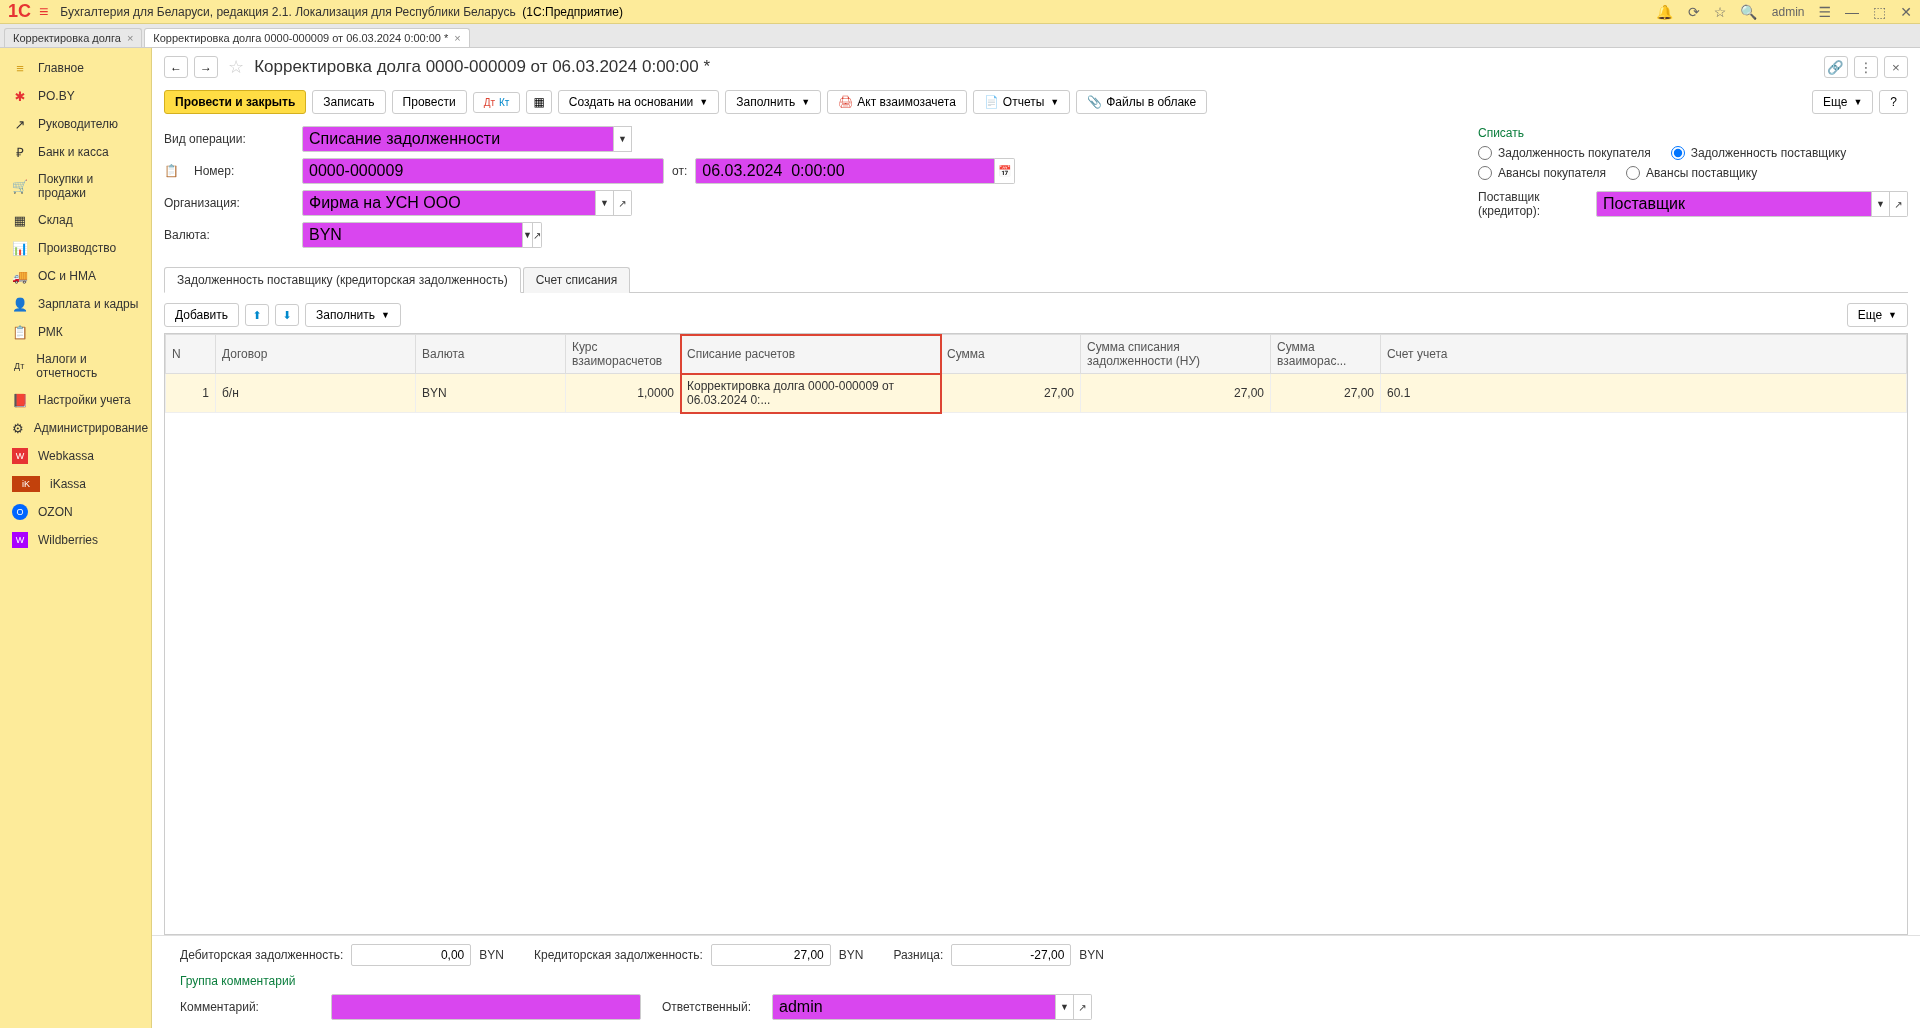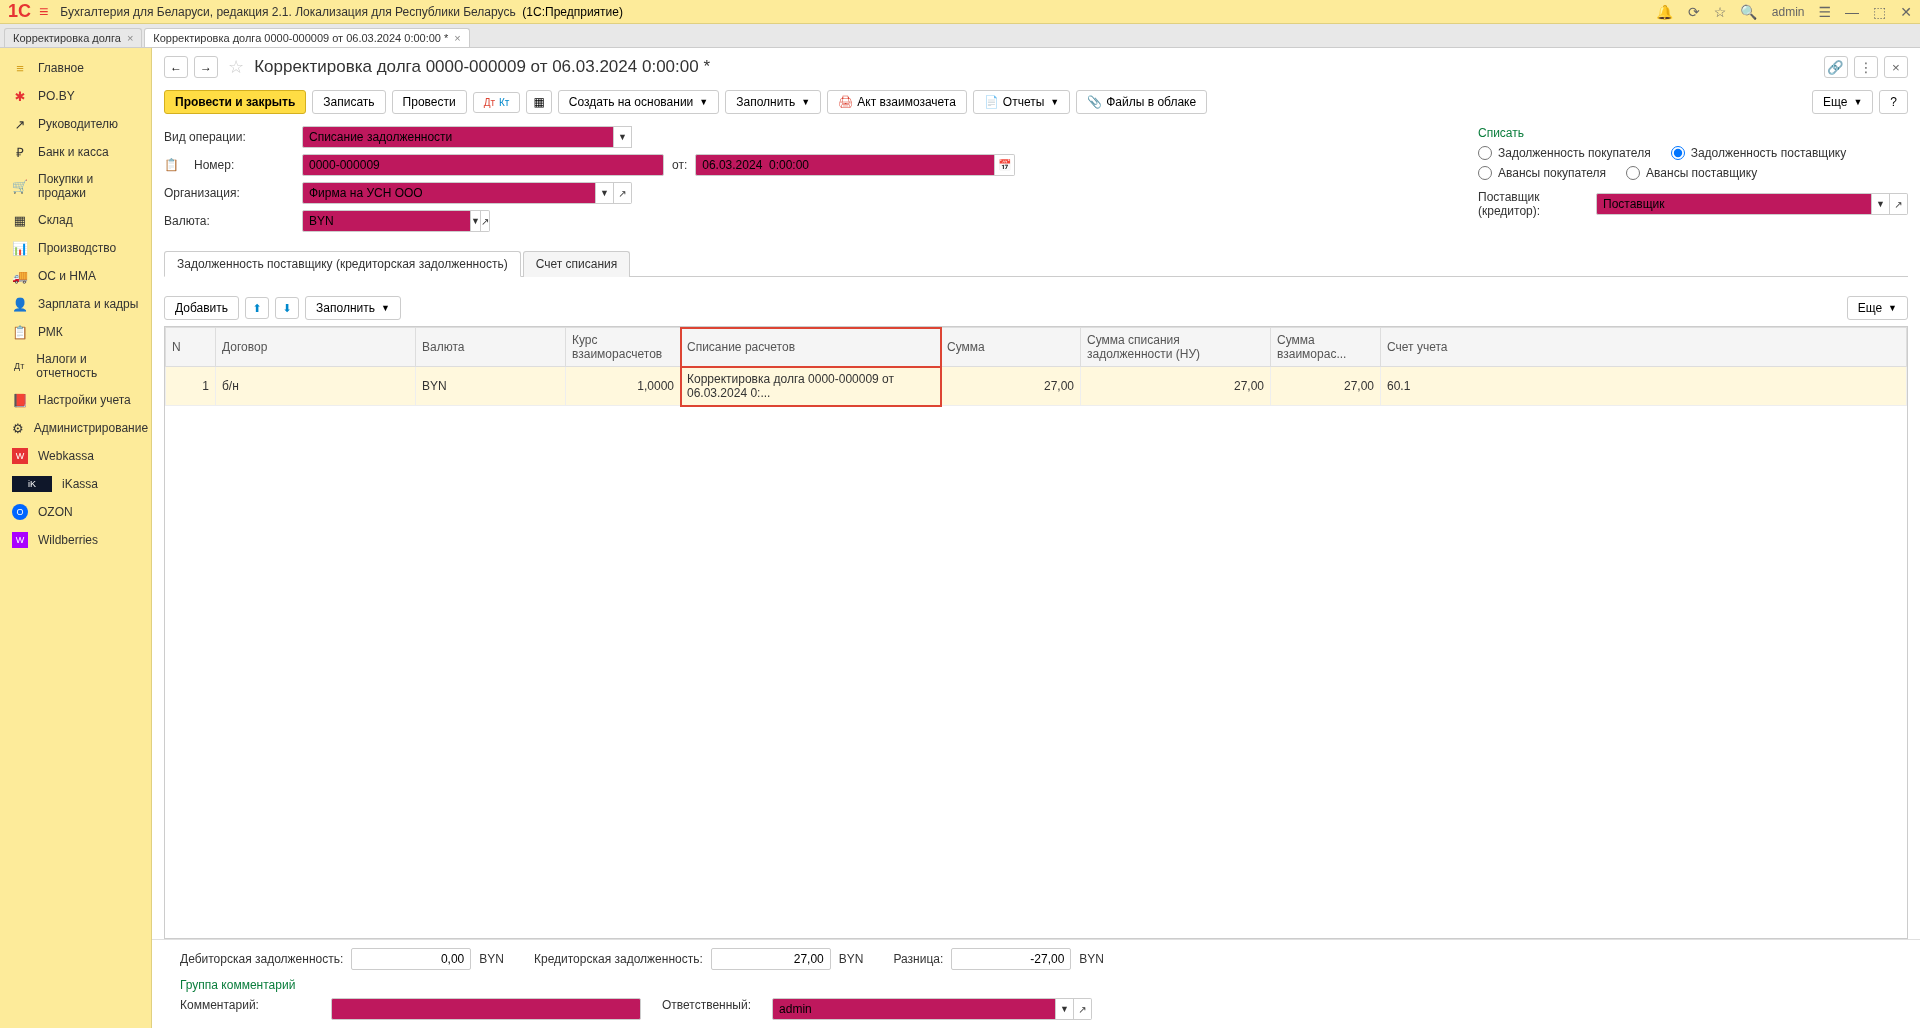--- a/index.html
+++ b/index.html
@@ -29,47 +29,47 @@
 .toolbar{display:flex;align-items:center;padding:4px 12px;gap:6px;flex-wrap:wrap}
 .btn{border:1px solid #ccc;background:#fff;padding:4px 10px;cursor:pointer;font-size:12px;border-radius:3px;display:flex;align-items:center;gap:4px}
 .btn.primary{background:#ffdd44;border-color:#d4b020;font-weight:bold}
 .btn .caret{font-size:9px;margin-left:2px}
 .toolbar-spacer{flex:1}
 .form-area{padding:8px 12px;display:flex;gap:4px}
 .form-left{flex:1}
 .form-right{width:430px}
 .form-row{display:flex;align-items:center;margin-bottom:6px;gap:8px}
 .form-label{width:130px;font-size:12px;color:#333}
-.form-input{border:1px solid #ccc;padding:3px 6px;font-size:12px;border-radius:2px;background:#be185d}
+.form-input{border:1px solid #ccc;padding:3px 6px;font-size:16px;border-radius:2px;background:#d946ef}
 .input-group{display:flex}
 .input-group .form-input{border-radius:2px 0 0 2px}
 .input-group .dd{border:1px solid #ccc;border-left:none;width:18px;display:flex;align-items:center;justify-content:center;cursor:pointer;font-size:9px;background:#fff}
 .input-group .ext{border:1px solid #ccc;border-left:none;width:18px;display:flex;align-items:center;justify-content:center;cursor:pointer;font-size:10px;background:#fff;border-radius:0 2px 2px 0}
 .section-title{color:#0a7d3c;font-size:12px;margin-bottom:6px}
 .radio-group{display:flex;flex-wrap:wrap;gap:6px 20px;margin-bottom:10px}
 .radio-item{display:flex;align-items:center;gap:6px;font-size:12px}
 .radio-item input{width:14px;height:14px}
-.inner-tabs{display:flex;border-bottom:1px solid #ccc;margin:4px 12px 13px}
+.inner-tabs{display:flex;border-bottom:1px solid #ccc;margin:4px 12px 4px}
 .inner-tab{padding:5px 12px;border:1px solid #ccc;border-bottom:none;margin-right:2px;background:#f5f5f5;cursor:pointer;font-size:12px;border-radius:3px 3px 0 0;position:relative;top:1px}
 .inner-tab.active{background:#fff;border-bottom:1px solid #fff}
 .table-toolbar{display:flex;padding:6px 12px;gap:6px;align-items:center}
 .arrow-btn{border:1px solid #ccc;background:#fff;width:24px;height:22px;cursor:pointer;display:flex;align-items:center;justify-content:center;border-radius:3px;font-size:11px}
 .table-wrap{margin:0 12px;border:1px solid #ccc;flex:1;overflow:auto;min-height:300px}
 table{width:100%;border-collapse:collapse;font-size:12px}
 th{background:#f5f5f5;border:1px solid #ddd;padding:5px 6px;text-align:left;font-weight:normal;color:#555}
 td{border:1px solid #eee;padding:5px 6px}
 tr.data-row{background:#fff8dd}
 .highlight-col{outline:2px solid #d43;outline-offset:-1px}
 .num-col{text-align:right}
 .footer{padding:8px 28px;border-top:1px solid #e0e0e0}
 .totals-row{display:flex;gap:30px;align-items:center;margin-bottom:8px}
 .total-item{display:flex;align-items:center;gap:8px}
 .total-input{border:1px solid #ccc;padding:3px 6px;width:120px;text-align:right;font-size:12px;border-radius:2px}
 .comment-link{color:#0a7d3c;font-size:12px;margin-bottom:6px;display:block}
-.comment-row{display:flex;gap:21px;align-items:flex-start}
+.comment-row{display:flex;gap:21px;align-items:center}
 .cal-icon{border:1px solid #ccc;border-left:none;width:20px;display:flex;align-items:center;justify-content:center;cursor:pointer;background:#fff;border-radius:0 2px 2px 0;font-size:11px}
 </style>
 </head>
 <body>
 
 <div class="titlebar">
   <span class="logo">1С</span>
   <span class="menu-icon">≡</span>
   <span class="title-text">
     <span>Бухгалтерия для Беларуси, редакция 2.1. Локализация для Республики Беларусь</span>&nbsp;&nbsp;<span class="title-suffix">(1С:Предприятие)</span>
@@ -150,21 +150,21 @@
       </div>
     <div class="nav-item">
         <span class="nav-icon">⚙</span>
         <span>Администрирование</span>
       </div>
     <div class="nav-item">
         <span class="nav-icon" style="background:#e63333;color:#fff;font-size:9px;padding:1px 2px">W</span>
         <span>Webkassa</span>
       </div>
     <div class="nav-item">
-        <span class="nav-icon" style="background:#0f172a;color:#fff;font-size:9px;padding:1px 20px">iK</span>
+        <span class="nav-icon" style="background:#c2410c;color:#fff;font-size:9px;padding:1px 14px">iK</span>
         <span>iKassa</span>
       </div>
     <div class="nav-item">
         <span class="nav-icon" style="background:#06f;color:#fff;border-radius:50%;font-size:9px">O</span>
         <span>OZON</span>
       </div>
     <div class="nav-item">
         <span class="nav-icon" style="background:#a0f;color:#fff;font-size:9px;padding:1px 2px">W</span>
         <span>Wildberries</span>
       </div>

